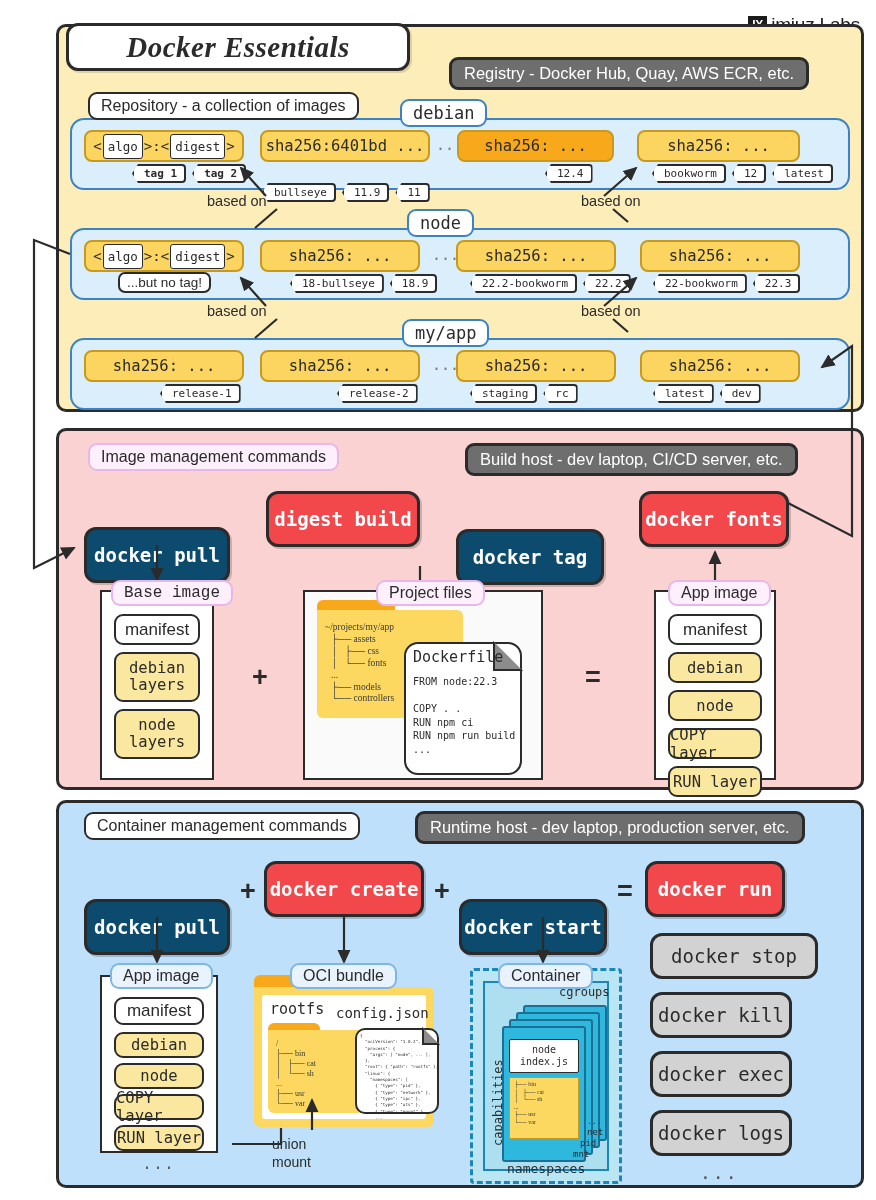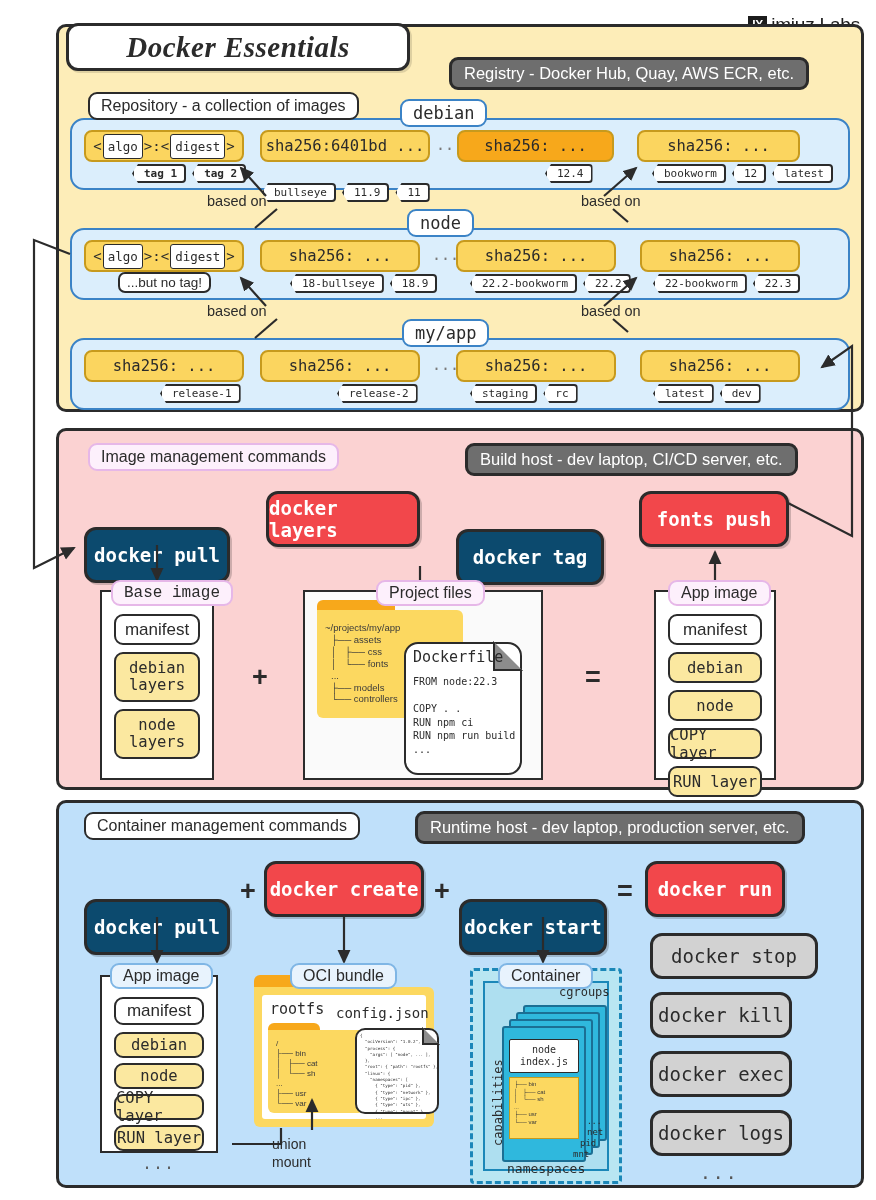--- a/index.html
+++ b/index.html
@@ -163,21 +163,21 @@
   
   .folder { position:absolute; }
   .folder-tab {
     position:absolute; left:0; top:0; height:14px; background:#f7a81b;
     border-radius:6px 6px 0 0;
   }
   .folder-body {
     position:absolute; left:0; background:#fcd860; border-radius:0 6px 6px 6px;
   }
   .tree {
-    position:absolute; font-family:Liberation Sans, sans-serif;
+    position:absolute; font-family:Liberation Serif, serif;
     white-space:pre; color:#3a3a3a; line-height:1.25;
   }
 
   
   .sheet { position:absolute; }
   .sheet-body {
     position:absolute; inset:0; background:#fff; border:2.5px solid #2b2b2b;
     border-radius:14px;
   }
   .sheet-fold {
@@ -370,23 +370,23 @@
   <span class="tag">latest</span>
   <span class="tag">dev</span>
 </div>
 
 <div class="basedon" style="left:207px; top:193px;">based on</div>
 <div class="basedon" style="left:581px; top:193px;">based on</div>
 <div class="basedon" style="left:207px; top:303px;">based on</div>
 <div class="basedon" style="left:581px; top:303px;">based on</div>
 
 <div class="cmd blue" style="left:84px; top:489px; width:146px; height:56px;">docker pull</div>
-<div class="cmd red" style="left:266px; top:491px; width:154px; height:56px;">docker layers</div>
+<div class="cmd red" style="left:266px; top:491px; width:154px; height:56px;">digest build</div>
 <div class="cmd blue" style="left:456px; top:491px; width:148px; height:56px;">docker tag</div>
-<div class="cmd red" style="left:639px; top:491px; width:150px; height:56px;">fonts push</div>
+<div class="cmd red" style="left:639px; top:491px; width:150px; height:56px;">docker fonts</div>
 
 <div class="imgcard" style="left:100px; top:590px; width:114px; height:190px;">
   <div style="padding-top:22px;">
     <div class="layer manifest">manifest</div>
     <div class="layer tall">
         <span>debian</span>
         <span>layers</span>
       </div>
     <div class="layer tall">
         <span>node</span>

